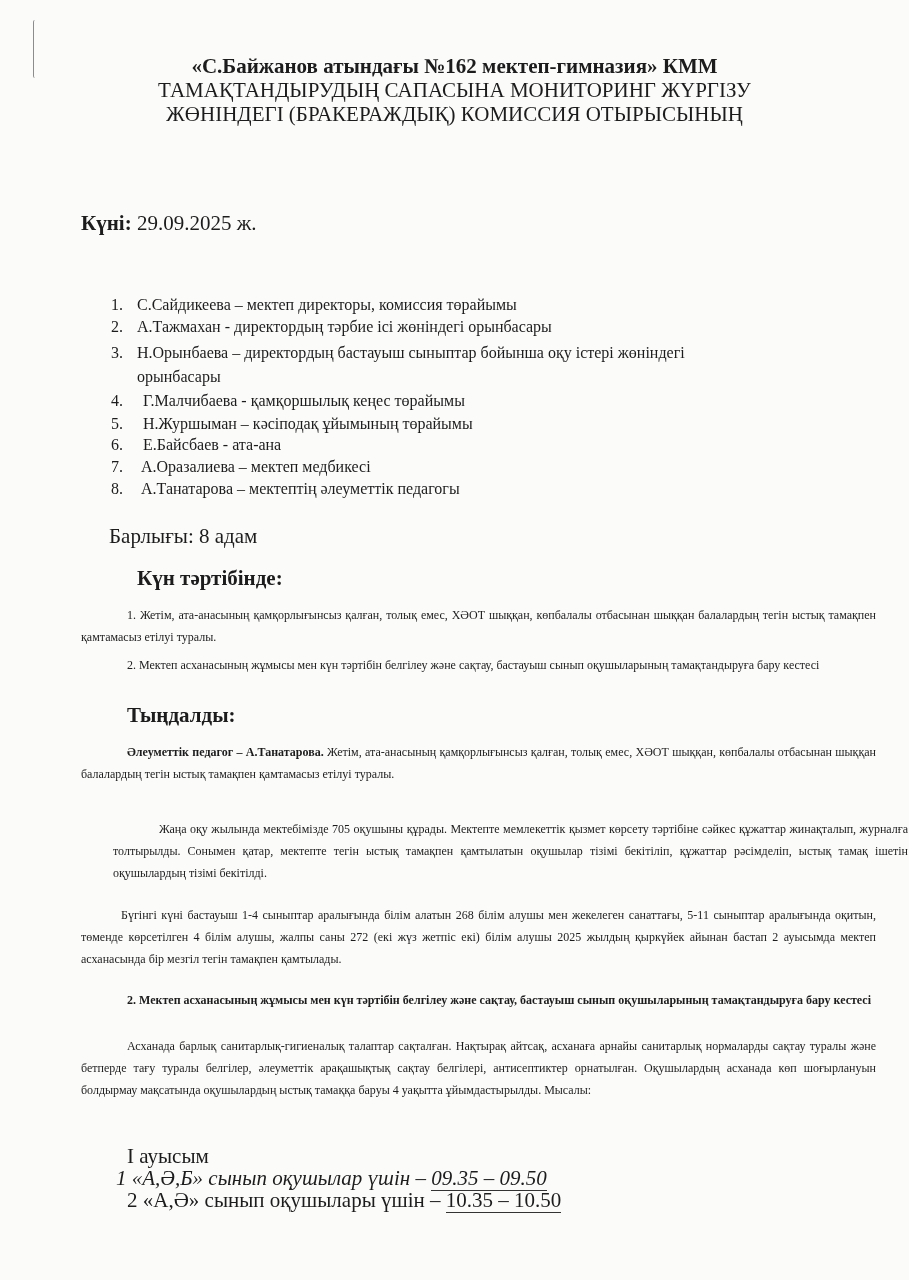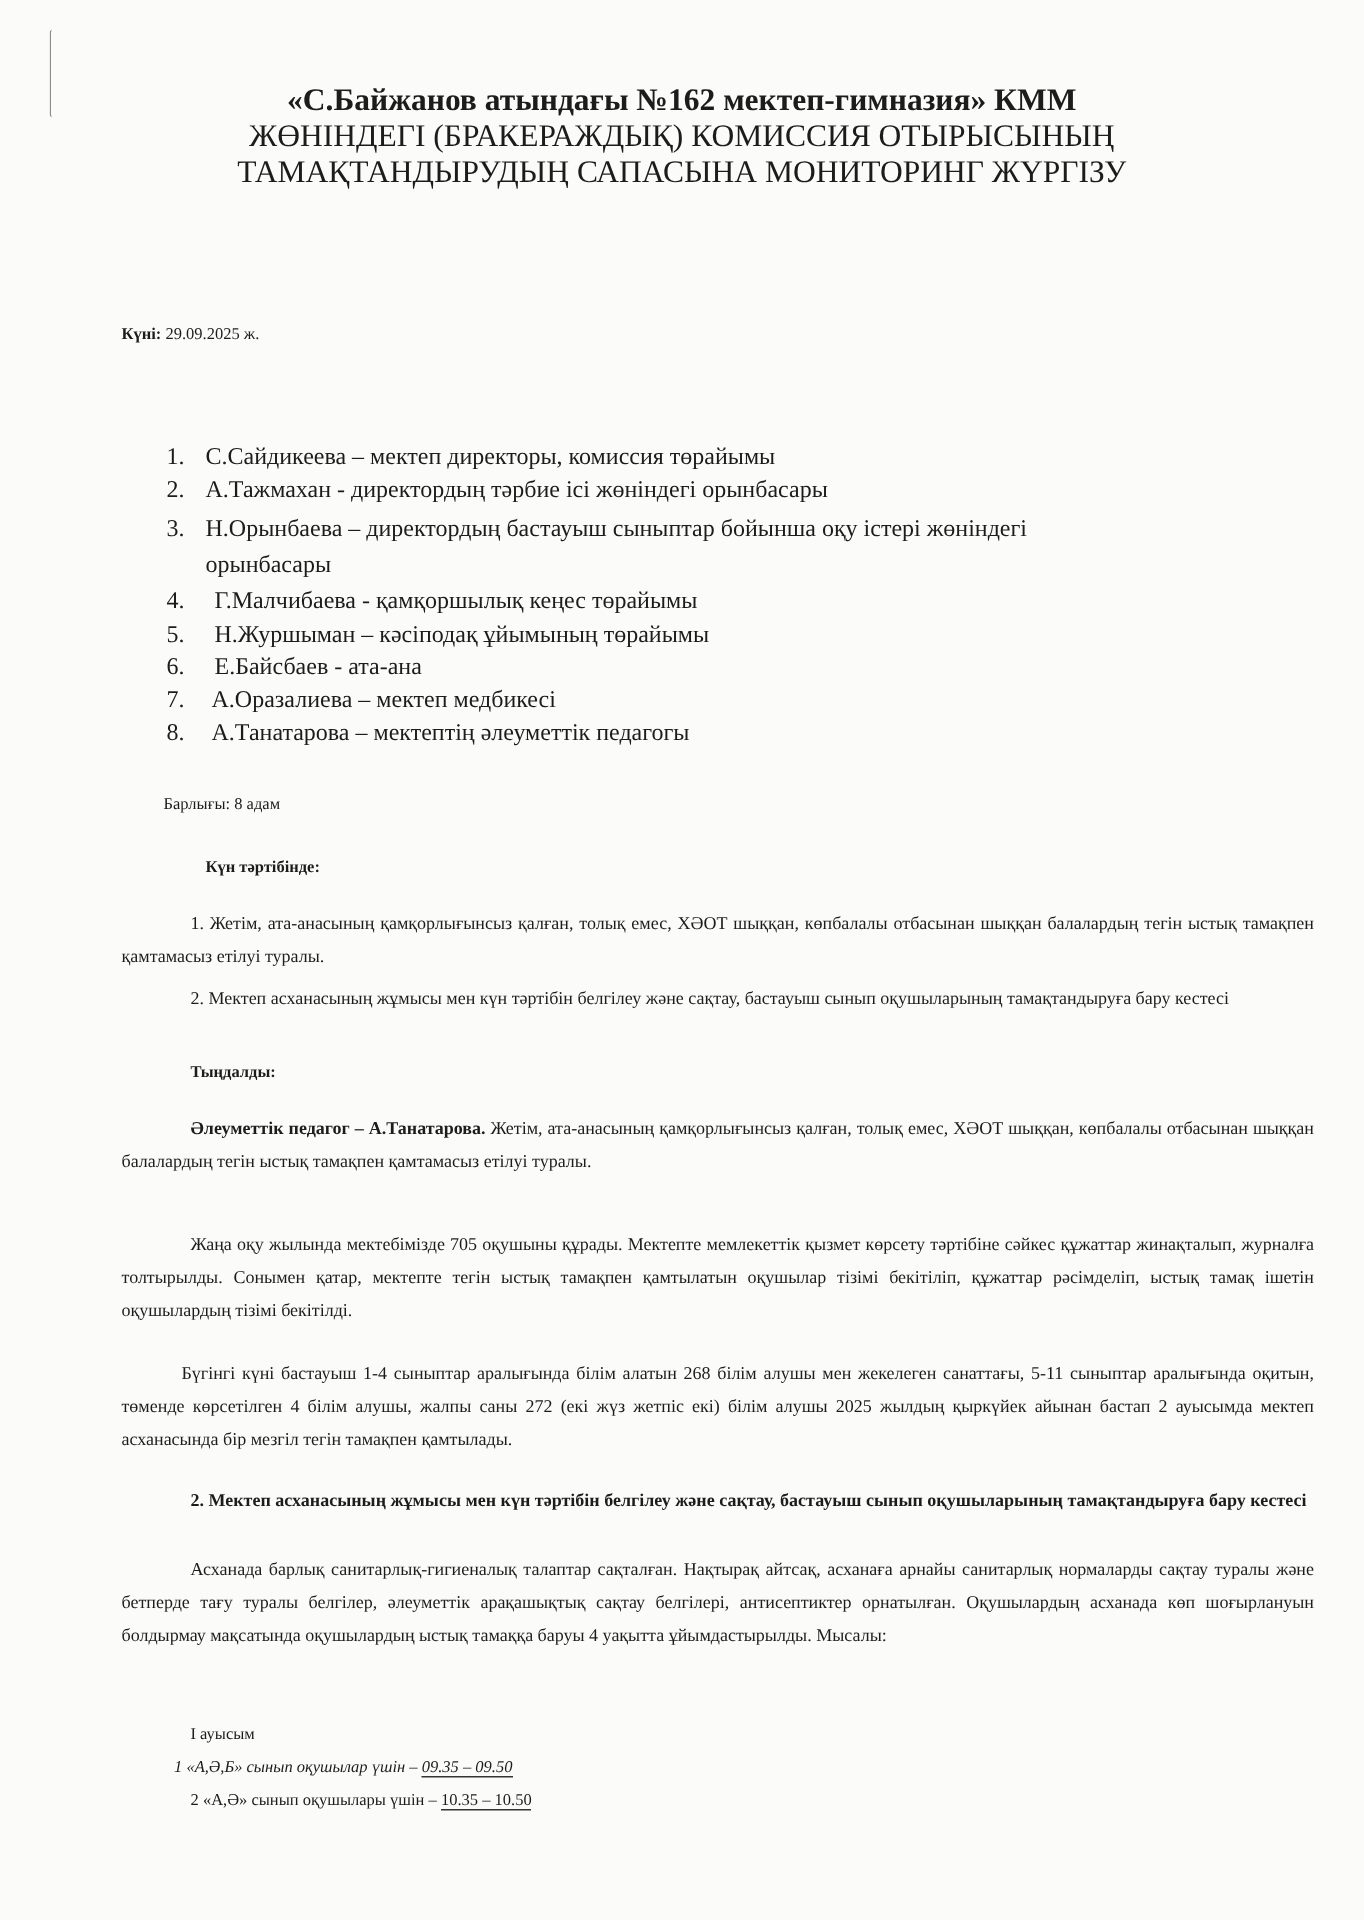--- a/index.html
+++ b/index.html
@@ -29,21 +29,21 @@
     }
     .header {
       position: absolute;
       left: 0; width: 909px;
       top: 54px;
       text-align: center;
       font-size: 21px;
       line-height: 24px;
     }
     .header .bold { font-weight: bold; }
-    .abs { position: absolute; white-space: nowrap; font-size: 11px; line-height: 22px; }
+    .abs { position: absolute; white-space: nowrap; font-size: 21px; line-height: 22px; }
     .b { font-weight: bold; }
     .para {
       position: absolute;
       left: 81px;
       width: 795px;
       font-size: 12px;
       line-height: 22.2px;
       text-align: justify;
       text-indent: 46px;
     }
@@ -53,22 +53,22 @@
   </style>
 </head>
 <body>
 
 <div class="page">
 
   <div class="staple"></div>
 
   <div class="header">
     <div class="bold">«С.Байжанов атындағы №162 мектеп-гимназия» КММ</div>
+    <div>ТАМАҚТАНДЫРУДЫҢ САПАСЫНА МОНИТОРИНГ ЖҮРГІЗУ</div>
     <div>ЖӨНІНДЕГІ (БРАКЕРАЖДЫҚ) КОМИССИЯ ОТЫРЫСЫНЫҢ</div>
-    <div>ТАМАҚТАНДЫРУДЫҢ САПАСЫНА МОНИТОРИНГ ЖҮРГІЗУ</div>
   </div>
 
   <div class="abs" style="left:81px; top:212px;">
     <span class="b">Күні:</span>
     <span>29.09.2025 ж.</span>
   </div>
 
 
   <div>
     <div class="list-item" style="left:111px; top:294px;">
@@ -102,21 +102,21 @@
 
   <div class="abs b" style="left:137px; top:567px;">Күн тәртібінде:</div>
 
   <div class="para" style="top:604px;">1. Жетім, ата-анасының қамқорлығынсыз қалған, толық емес, ХӘОТ шыққан, көпбалалы отбасынан шыққан балалардың тегін ыстық тамақпен қамтамасыз етілуі туралы.</div>
   <div class="para" style="top:654px;">2. Мектеп асханасының жұмысы мен күн тәртібін белгілеу және сақтау, бастауыш сынып оқушыларының тамақтандыруға бару кестесі</div>
 
   <div class="abs b" style="left:127px; top:704px;text-align:center;">Тыңдалды:</div>
 
   <div class="para" style="top:741px;"><span class="b">Әлеуметтік педагог – А.Танатарова.</span><span> Жетім, ата-анасының қамқорлығынсыз қалған, толық емес, ХӘОТ шыққан, көпбалалы отбасынан шыққан балалардың тегін ыстық тамақпен қамтамасыз етілуі туралы.</span></div>
 
-  <div class="para" style="top:818px;">Жаңа оқу жылында мектебімізде 705 оқушыны құрады. Мектепте мемлекеттік қызмет көрсету тәртібіне сәйкес құжаттар жинақталып, журналға толтырылды. Сонымен қатар, мектепте тегін ыстық тамақпен қамтылатын оқушылар тізімі бекітіліп, құжаттар рәсімделіп, ыстық тамақ ішетін оқушылардың тізімі бекітілді.</div>
+  <div class="para" style="top:818px;margin-left:32px;">Жаңа оқу жылында мектебімізде 705 оқушыны құрады. Мектепте мемлекеттік қызмет көрсету тәртібіне сәйкес құжаттар жинақталып, журналға толтырылды. Сонымен қатар, мектепте тегін ыстық тамақпен қамтылатын оқушылар тізімі бекітіліп, құжаттар рәсімделіп, ыстық тамақ ішетін оқушылардың тізімі бекітілді.</div>
 
   <div class="para" style="top:904px; text-indent:40px;">Бүгінгі күні бастауыш 1-4 сыныптар аралығында білім алатын 268 білім алушы мен жекелеген санаттағы, 5-11 сыныптар аралығында оқитын, төменде  көрсетілген 4 білім алушы, жалпы саны 272 (екі жүз жетпіс екі) білім алушы 2025 жылдың қыркүйек айынан бастап 2 ауысымда  мектеп асханасында бір мезгіл тегін тамақпен қамтылады.</div>
 
   <div class="para b" style="top:989px;">2. Мектеп асханасының жұмысы мен күн тәртібін белгілеу және сақтау, бастауыш сынып оқушыларының тамақтандыруға бару кестесі</div>
 
   <div class="para" style="top:1035px;">Асханада барлық санитарлық-гигиеналық талаптар сақталған. Нақтырақ айтсақ, асханаға арнайы санитарлық нормаларды сақтау туралы және бетперде тағу туралы белгілер, әлеуметтік арақашықтық сақтау белгілері, антисептиктер орнатылған. Оқушылардың асханада көп шоғырлануын болдырмау мақсатында оқушылардың ыстық тамаққа баруы 4 уақытта ұйымдастырылды. Мысалы:</div>
 
   <div class="abs" style="left:127px; top:1145px;">I ауысым</div>
 
   <div class="abs" style="left:116px; top:1167px;font-style:italic;">

